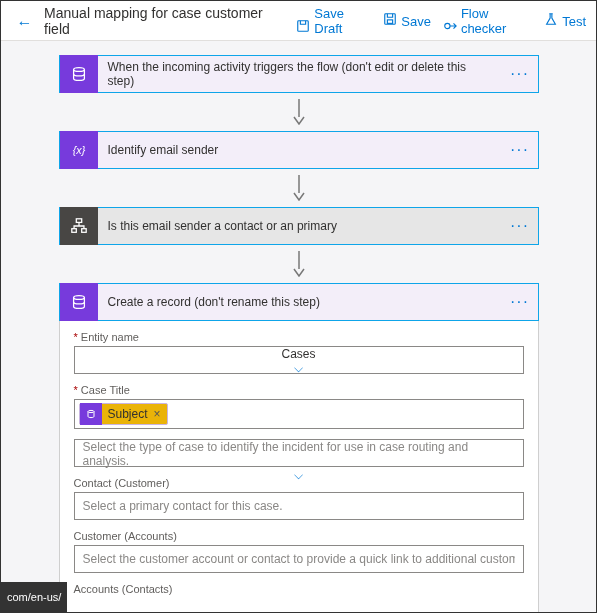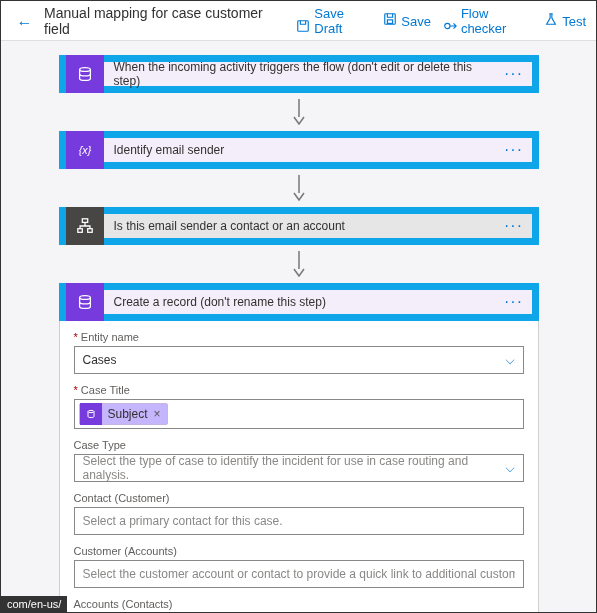--- a/index.html
+++ b/index.html
@@ -44,21 +44,21 @@
   
   .canvas {
     padding: 14px 40px 12px 40px;
     display: flex;
     flex-direction: column;
     align-items: center;
   }
 
   .step {
     width: 480px;
-    border: 7px solid #0ea5e9;
+    border: 1px solid #0ea5e9;
     display: flex;
     align-items: center;
     height: 38px;
     background: #f3eef9;
   }
   .step .step-icon {
     width: 38px; height: 38px;
     display: flex; align-items: center; justify-content: center;
     color: #fff;
     flex-shrink: 0;
@@ -109,32 +109,32 @@
     height: 28px;
     display: flex;
     align-items: center;
     padding: 0 8px;
     background: #fff;
     font-size: 12px;
     color: #323130;
     width: 100%;
   }
   .control.placeholder { color: #8a8886; }
-  .control.dropdown { justify-content: space-between; }
+  .control.dropdown { justify-content: space-between; flex-direction: column; }
   .chev { color: #0078d4; font-size: 12px; }
 
   .token-field {
     border: 1px solid #8a8886;
     min-height: 30px;
     padding: 3px 4px;
     display: flex; align-items: center;
   }
   .token {
     display: inline-flex; align-items: center;
-    background: #c4b5fd;
+    background: #eab308;
     border: 1px solid #c8b4e2;
     border-radius: 2px;
     height: 22px;
     font-size: 12px;
     color: #323130;
   }
   .token .tk-ic {
     width: 22px; height: 22px;
     background: #773adc;
     display: flex; align-items: center; justify-content: center;
@@ -144,21 +144,21 @@
   .token .tk-rm {
     padding: 0 6px 0 6px; color: #555; cursor: pointer;
   }
 
   .status-strip {
     position: absolute;
     left: 0; bottom: 0;
     background: #333;
     color: #fff;
     font-size: 11px;
-    padding: 2px 6px;
+    padding: 9px 6px;
   }
   .wrap { position: relative; width: 100%; height: 100%; }
 </style>
 </head>
 <body>
 <div class="wrap">
 
 <div class="header">
   <div class="back-btn">
     <span>←</span>
@@ -245,21 +245,21 @@
 
   <div class="step condition">
     <div class="step-icon">
       <svg width="18" height="18" viewBox="0 0 20 20" fill="none" stroke="#fff" stroke-width="1.4">
             <rect x="7" y="2" width="6" height="4"></rect>
             <rect x="2" y="13" width="5" height="4"></rect>
             <rect x="13" y="13" width="5" height="4"></rect>
             <path d="M10 6v4M10 10H4.5v3M10 10h5.5v3"></path>
           </svg>
     </div>
-    <div class="step-label">Is this email sender a contact or an account</div>
+    <div class="step-label">Is this email sender a contact or an primary</div>
     <div class="step-menu">···</div>
   </div>
 
   <div class="arrow">
     <svg width="14" height="26" viewBox="0 0 14 26">
           <line x1="7" y1="0" x2="7" y2="18" stroke="#777" stroke-width="1.5"></line>
           <path d="M2 18 L7 25 L12 18" fill="none" stroke="#777" stroke-width="1.5"></path>
         </svg>
   </div>
 
@@ -295,21 +295,20 @@
                   <path d="M4 5v10c0 1.2 2.7 2.2 6 2.2s6-1 6-2.2V5"></path>
                 </svg>
           </span>
           <span>Subject</span>
           <span class="tk-rm">×</span>
         </span>
       </div>
     </div>
 
     <div class="field">
-      <span class="field-label">Case Type</span>
       <div class="control dropdown placeholder">
         <span>Select the type of case to identify the incident for use in case routing and analysis.</span>
         <span class="chev">⌵</span>
       </div>
     </div>
 
     <div class="field">
       <span class="field-label">Contact (Customer)</span>
       <div class="control placeholder">
         <span>Select a primary contact for this case.</span>

